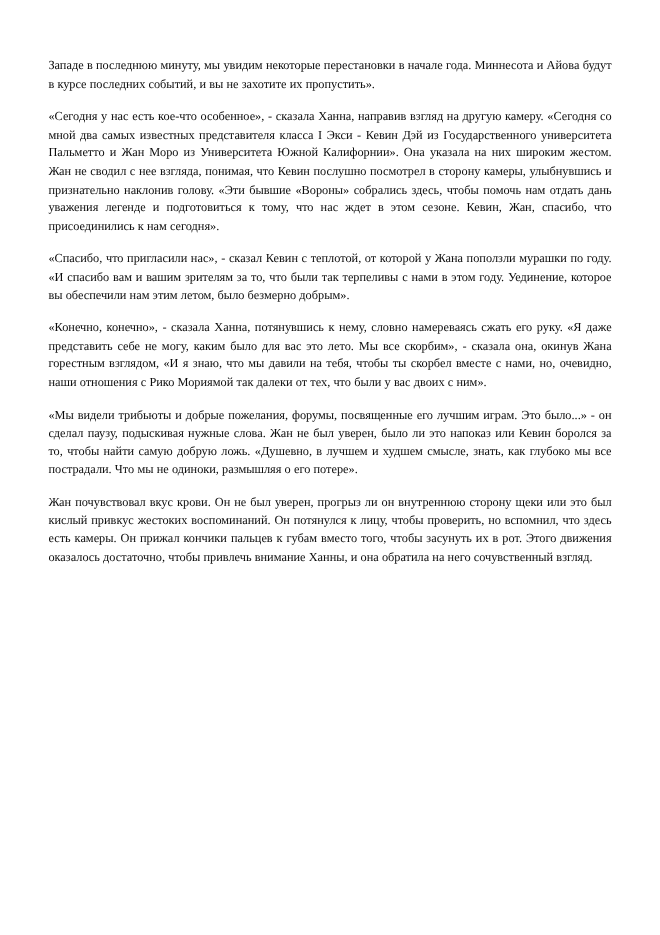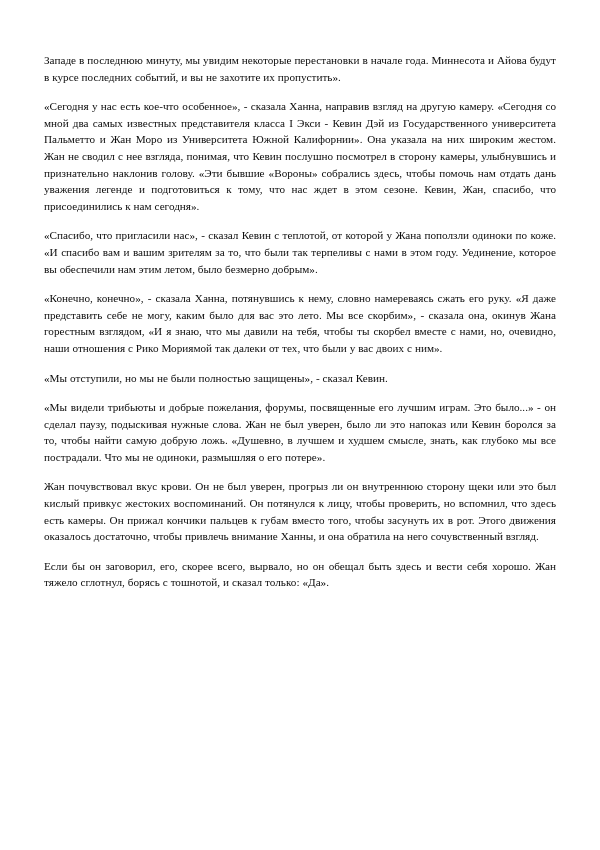--- a/index.html
+++ b/index.html
@@ -41,20 +41,18 @@
     margin-bottom: 0;
   }
 </style>
 </head>
 <body>
 
 <div class="page">
   <div class="doc-body">
     <p class="para">Западе в последнюю минуту, мы увидим некоторые перестановки в начале года. Миннесота и Айова будут в курсе последних событий, и вы не захотите их пропустить».</p>
     <p class="para">«Сегодня у нас есть кое-что особенное», - сказала Ханна, направив взгляд на другую камеру. «Сегодня со мной два самых известных представителя класса I Экси - Кевин Дэй из Государственного университета Пальметто и Жан Моро из Университета Южной Калифорнии». Она указала на них широким жестом. Жан не сводил с нее взгляда, понимая, что Кевин послушно посмотрел в сторону камеры, улыбнувшись и признательно наклонив голову. «Эти бывшие «Вороны» собрались здесь, чтобы помочь нам отдать дань уважения легенде и подготовиться к тому, что нас ждет в этом сезоне. Кевин, Жан, спасибо, что присоединились к нам сегодня».</p>
-    <p class="para">«Спасибо, что пригласили нас», - сказал Кевин с теплотой, от которой у Жана поползли одиноки по коже. «И спасибо вам и вашим зрителям за то, что были так терпеливы с нами в этом году. Уединение, которое вы обеспечили нам этим летом, было безмерно добрым».</p>
+    <p class="para">«Спасибо, что пригласили нас», - сказал Кевин с теплотой, от которой у Жана поползли мурашки по году. «И спасибо вам и вашим зрителям за то, что были так терпеливы с нами в этом году. Уединение, которое вы обеспечили нам этим летом, было безмерно добрым».</p>
     <p class="para">«Конечно, конечно», - сказала Ханна, потянувшись к нему, словно намереваясь сжать его руку. «Я даже представить себе не могу, каким было для вас это лето. Мы все скорбим», - сказала она, окинув Жана горестным взглядом, «И я знаю, что мы давили на тебя, чтобы ты скорбел вместе с нами, но, очевидно, наши отношения с Рико Мориямой так далеки от тех, что были у вас двоих с ним».</p>
-    <p class="para">«Мы отступили, но мы не были полностью защищены», - сказал Кевин.</p>
     <p class="para">«Мы видели трибьюты и добрые пожелания, форумы, посвященные его лучшим играм. Это было...» - он сделал паузу, подыскивая нужные слова. Жан не был уверен, было ли это напоказ или Кевин боролся за то, чтобы найти самую добрую ложь. «Душевно, в лучшем и худшем смысле, знать, как глубоко мы все пострадали. Что мы не одиноки, размышляя о его потере».</p>
     <p class="para">Жан почувствовал вкус крови. Он не был уверен, прогрыз ли он внутреннюю сторону щеки или это был кислый привкус жестоких воспоминаний. Он потянулся к лицу, чтобы проверить, но вспомнил, что здесь есть камеры. Он прижал кончики пальцев к губам вместо того, чтобы засунуть их в рот. Этого движения оказалось достаточно, чтобы привлечь внимание Ханны, и она обратила на него сочувственный взгляд.</p>
-    <p class="para">Если бы он заговорил, его, скорее всего, вырвало, но он обещал быть здесь и вести себя хорошо. Жан тяжело сглотнул, борясь с тошнотой, и сказал только: «Да».</p>
   </div>
 </div>
 
 </body></html>

